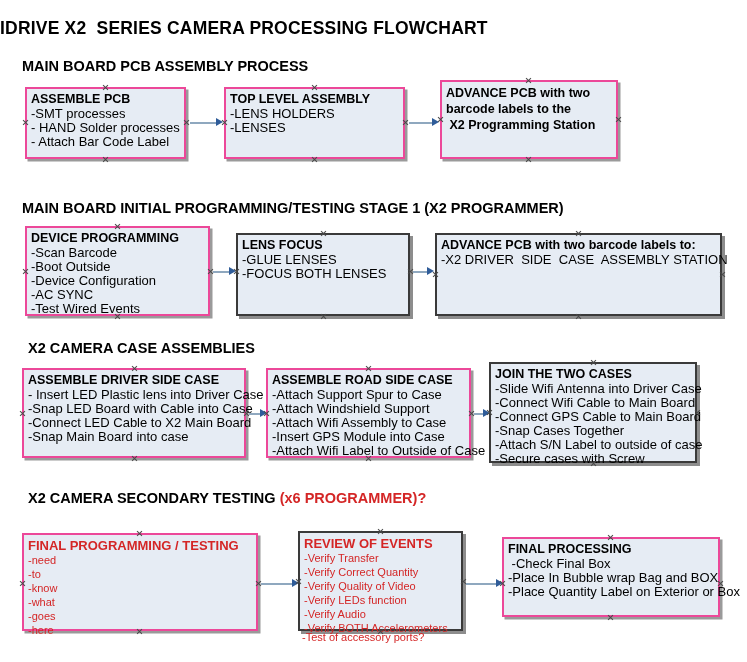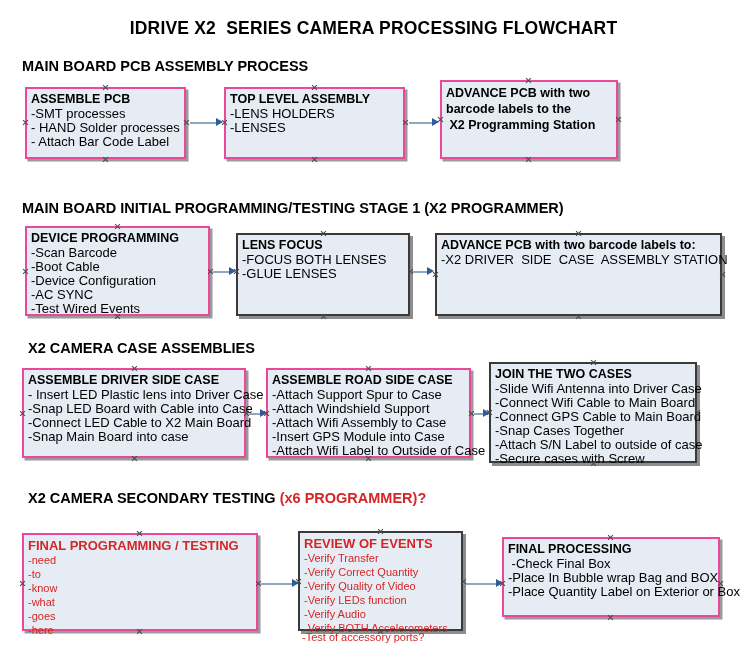--- a/index.html
+++ b/index.html
@@ -22,21 +22,21 @@
     width: 747px;
     height: 662px;
   }
 
   
   .doc-title {
     position: absolute;
     left: 0;
     top: 18px;
     width: 747px;
-    text-align: center;
+    text-align: left;
     font-size: 17.5px;
     font-weight: bold;
     letter-spacing: 0.2px;
     color: #000000;
     white-space: pre;
   }
 
   
   .section-heading {
     position: absolute;
@@ -166,37 +166,37 @@
   <div class="xmark" style="left:525px; top:77px;"></div>
   <div class="xmark" style="left:525px; top:156px;"></div>
   <div class="xmark" style="left:437px; top:116px;"></div>
   <div class="xmark" style="left:615px; top:116px;"></div>
 
   <div class="section-heading" style="left:22px; top:200px;">MAIN BOARD INITIAL PROGRAMMING/TESTING STAGE 1 (X2 PROGRAMMER)</div>
 
   <div class="node" style="left:25px; top:226px; width:185px; height:90px;">
     <div class="node-title">DEVICE PROGRAMMING</div>
     <div class="node-line">-Scan Barcode</div>
-    <div class="node-line">-Boot Cable</div>
+    <div class="node-line">-Boot Outside</div>
     <div class="node-line">-Device Configuration</div>
     <div class="node-line">-AC SYNC</div>
     <div class="node-line">-Test Wired Events</div>
   </div>
   <div class="xmark" style="left:114px; top:223px;"></div>
   <div class="xmark" style="left:114px; top:313px;"></div>
   <div class="xmark" style="left:22px; top:268px;"></div>
   <div class="xmark" style="left:207px; top:268px;"></div>
 
   <div class="conn" style="left:213px; top:271px; width:18px;"></div>
   <div class="conn-head" style="left:229px; top:267px;"></div>
 
   <div class="node gray-edge" style="left:236px; top:233px; width:174px; height:83px;">
     <div class="node-title">LENS FOCUS</div>
+    <div class="node-line">-GLUE LENSES</div>
     <div class="node-line">-FOCUS BOTH LENSES</div>
-    <div class="node-line">-GLUE LENSES</div>
   </div>
   <div class="xmark" style="left:320px; top:230px;"></div>
   <div class="xmark" style="left:320px; top:313px;"></div>
   <div class="xmark" style="left:233px; top:268px;"></div>
   <div class="xmark" style="left:407px; top:268px;"></div>
 
   <div class="conn" style="left:413px; top:271px; width:16px;"></div>
   <div class="conn-head" style="left:427px; top:267px;"></div>
 
   <div class="node gray-edge" style="left:435px; top:233px; width:287px; height:83px;">

